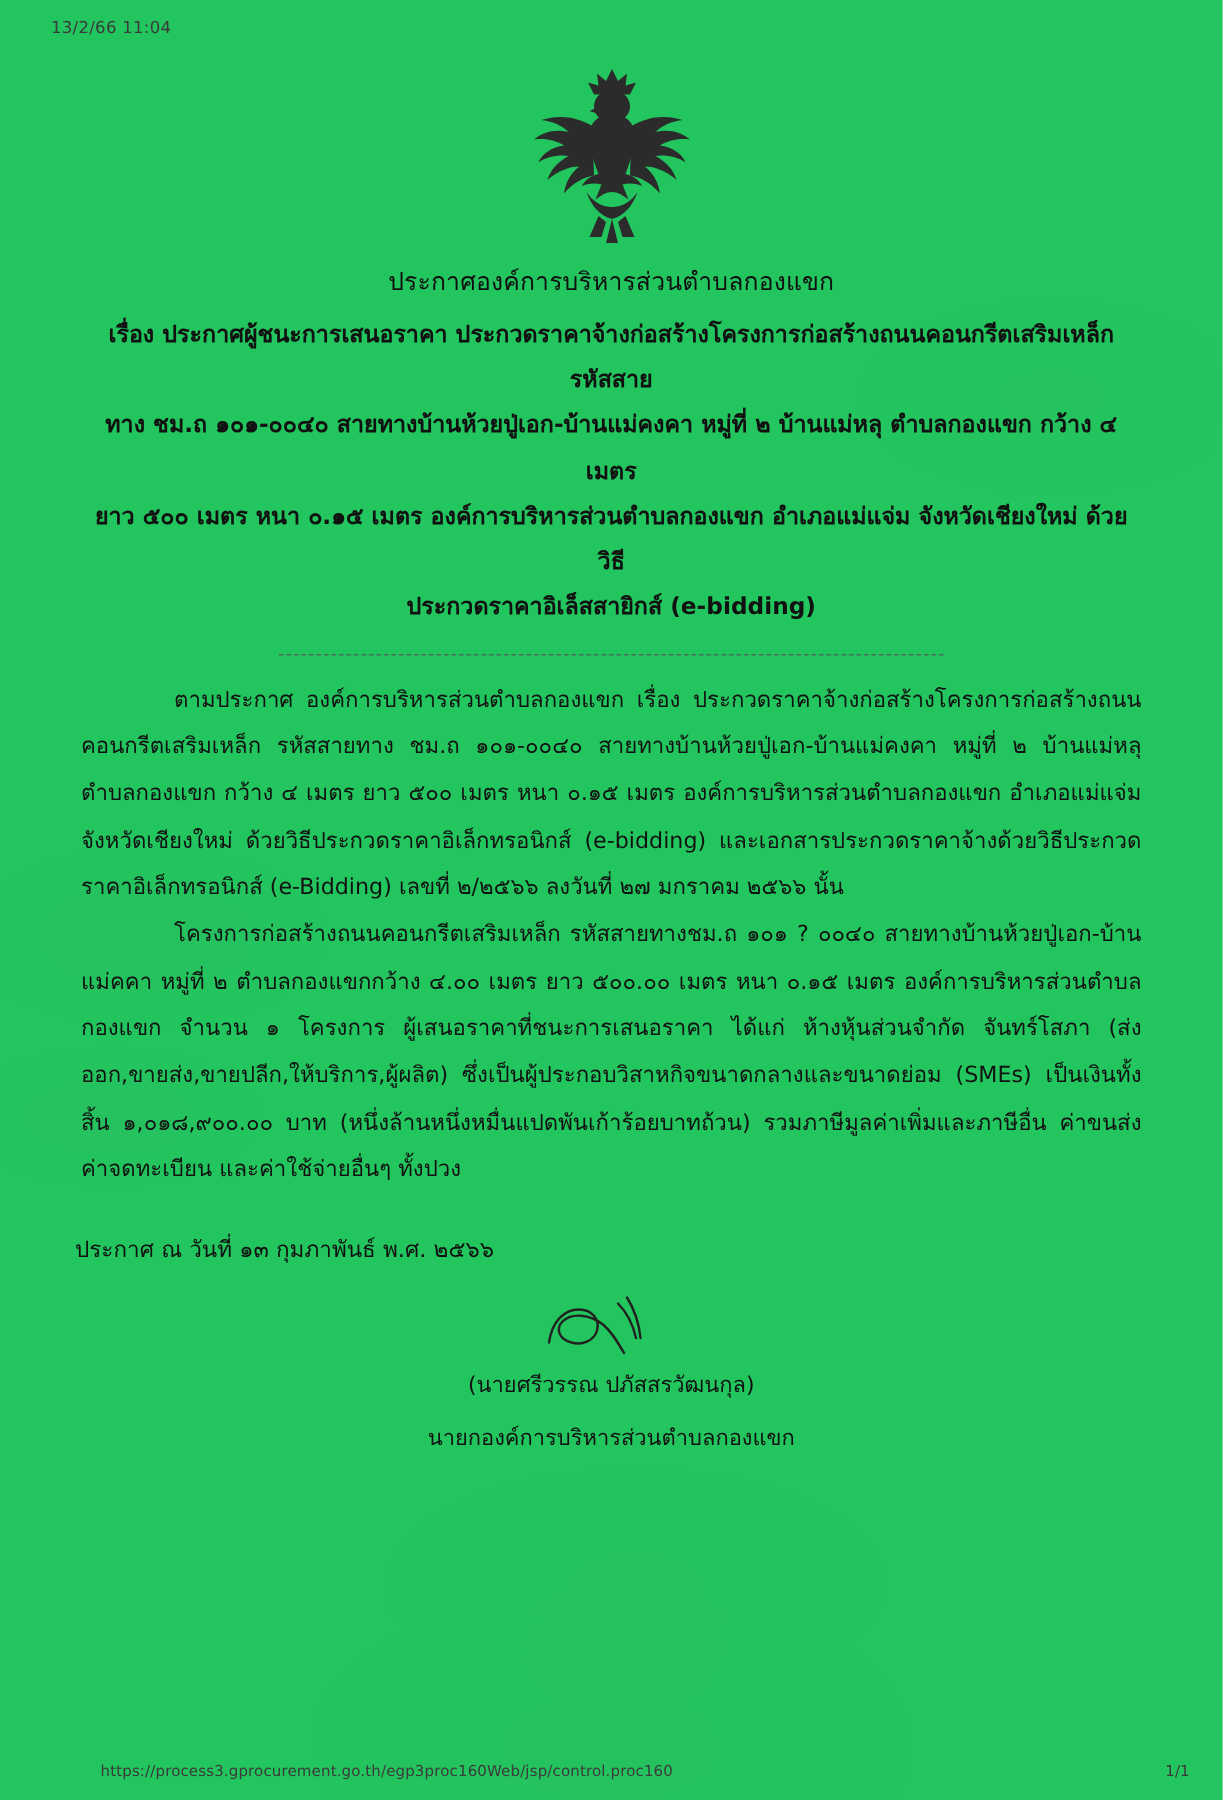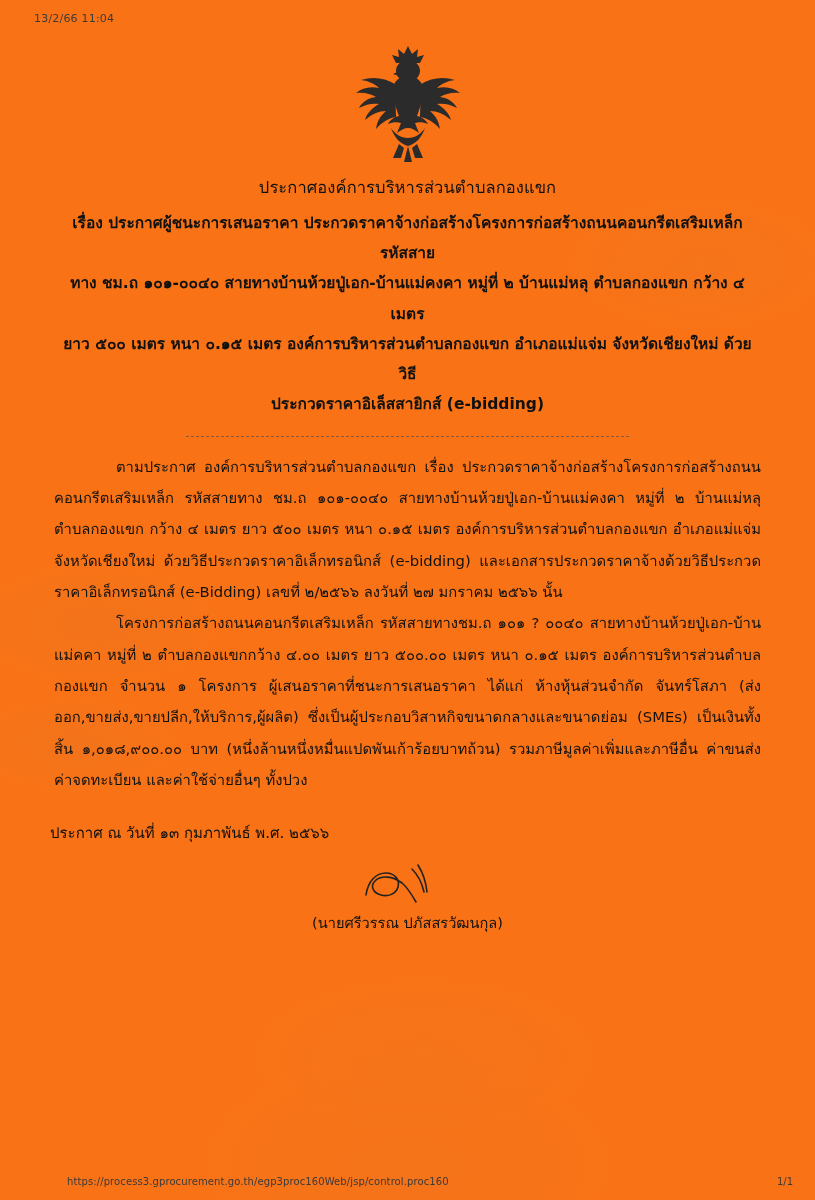--- a/index.html
+++ b/index.html
@@ -11,21 +11,21 @@
     height: 1200px;
     background: #ffffff;
     font-family: "DejaVu Sans", "Liberation Sans", sans-serif;
     color: #1a1a1a;
     position: relative;
     overflow: hidden;
   }
   .page {
     position: absolute;
     inset: 0;
-    background: #f97316;
+    background: #22c55e;
   }
   
   .scan-noise {
     position: absolute;
     inset: 0;
     pointer-events: none;
     background:
       radial-gradient(ellipse 180px 90px at 12% 52%, rgba(120,120,120,0.055), rgba(255,255,255,0) 70%),
       radial-gradient(ellipse 150px 70px at 9% 62%, rgba(120,120,120,0.05), rgba(255,255,255,0) 70%),
       radial-gradient(ellipse 260px 120px at 52% 88%, rgba(130,130,130,0.03), rgba(255,255,255,0) 70%),
@@ -198,20 +198,21 @@
 
     <div class="signature-area">
       <svg class="sig-scribble" viewBox="0 0 120 60" aria-hidden="true">
         <g fill="none" stroke="#222" stroke-width="1.6" stroke-linecap="round">
           <path d="M18 40 c2 -14 10 -22 20 -22 c9 0 14 7 12 14 c-2 7 -10 10 -17 8 c-8 -2 -11 -9 -6 -14 c6 -6 18 -5 27 2 c6 5 10 12 14 19"></path>
           <path d="M64 14 c6 6 10 14 12 23"></path>
           <path d="M70 10 c5 8 8 17 9 27"></path>
         </g>
       </svg>
       <div class="sig-name">(นายศรีวรรณ ปภัสสรวัฒนกุล)</div>
+      <div class="sig-pos">นายกองค์การบริหารส่วนตำบลกองแขก</div>
     </div>
 
   </div>
 
   <div class="browser-footer-left">https://process3.gprocurement.go.th/egp3proc160Web/jsp/control.proc160</div>
   <div class="browser-footer-right">1/1</div>
 
 </div>
 
 </body></html>

